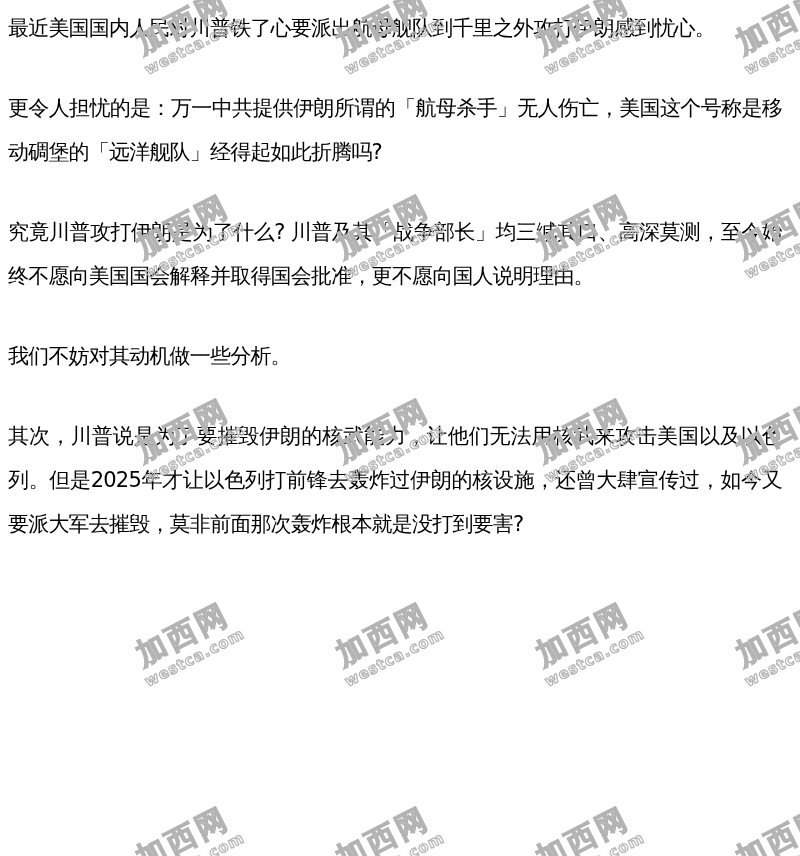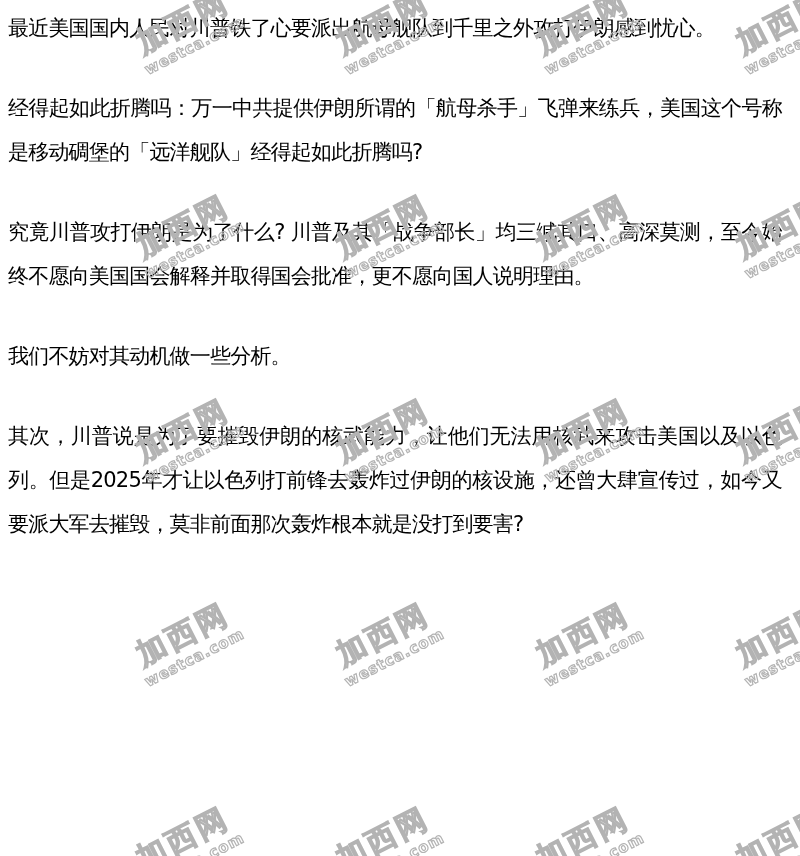--- a/index.html
+++ b/index.html
@@ -56,21 +56,21 @@
     line-height: 1;
     margin-top: 4px;
     letter-spacing: 1px;
   }
 </style>
 </head>
 <body>
 
 <div class="article" id="article">
     <p>最近美国国内人民对川普铁了心要派出航母舰队到千里之外攻打伊朗感到忧心。</p>
-    <p>经得起如此折腾吗：万一中共提供伊朗所谓的「航母杀手」飞弹来练兵，美国这个号称是移动碉堡的「远洋舰队」经得起如此折腾吗?</p>
+    <p>更令人担忧的是：万一中共提供伊朗所谓的「航母杀手」无人伤亡，美国这个号称是移动碉堡的「远洋舰队」经得起如此折腾吗?</p>
     <p>究竟川普攻打伊朗是为了什么? 川普及其「战争部长」均三缄其口、高深莫测，至今始终不愿向美国国会解释并取得国会批准，更不愿向国人说明理由。</p>
     <p>我们不妨对其动机做一些分析。</p>
     <p>其次，川普说是为了要摧毁伊朗的核武能力，让他们无法用核武来攻击美国以及以色列。但是2025年才让以色列打前锋去轰炸过伊朗的核设施，还曾大肆宣传过，如今又要派大军去摧毁，莫非前面那次轰炸根本就是没打到要害?</p>
   </div>
 
 <div class="wm-layer" id="wm-layer">
     <div class="wm" style="left: 187px; top: 31px;">
       <span class="wm-zh">加西网</span>
       <span class="wm-en">westca.com</span>
     </div>

